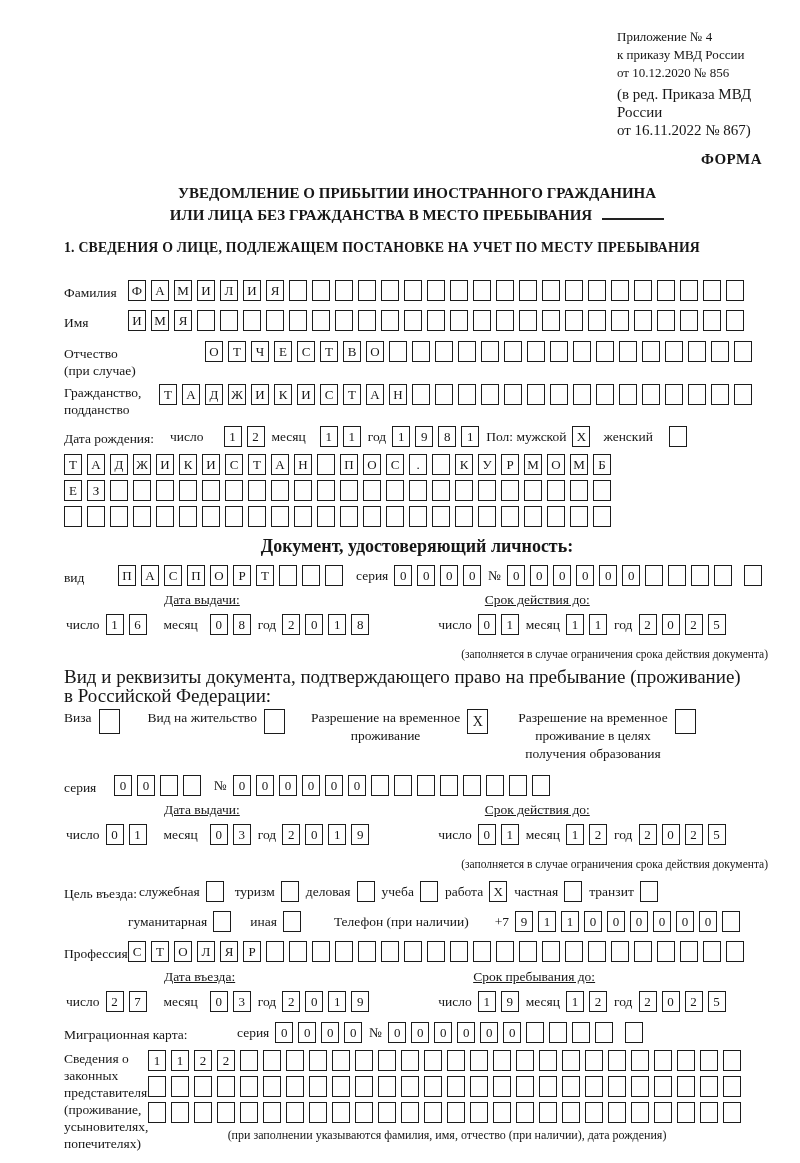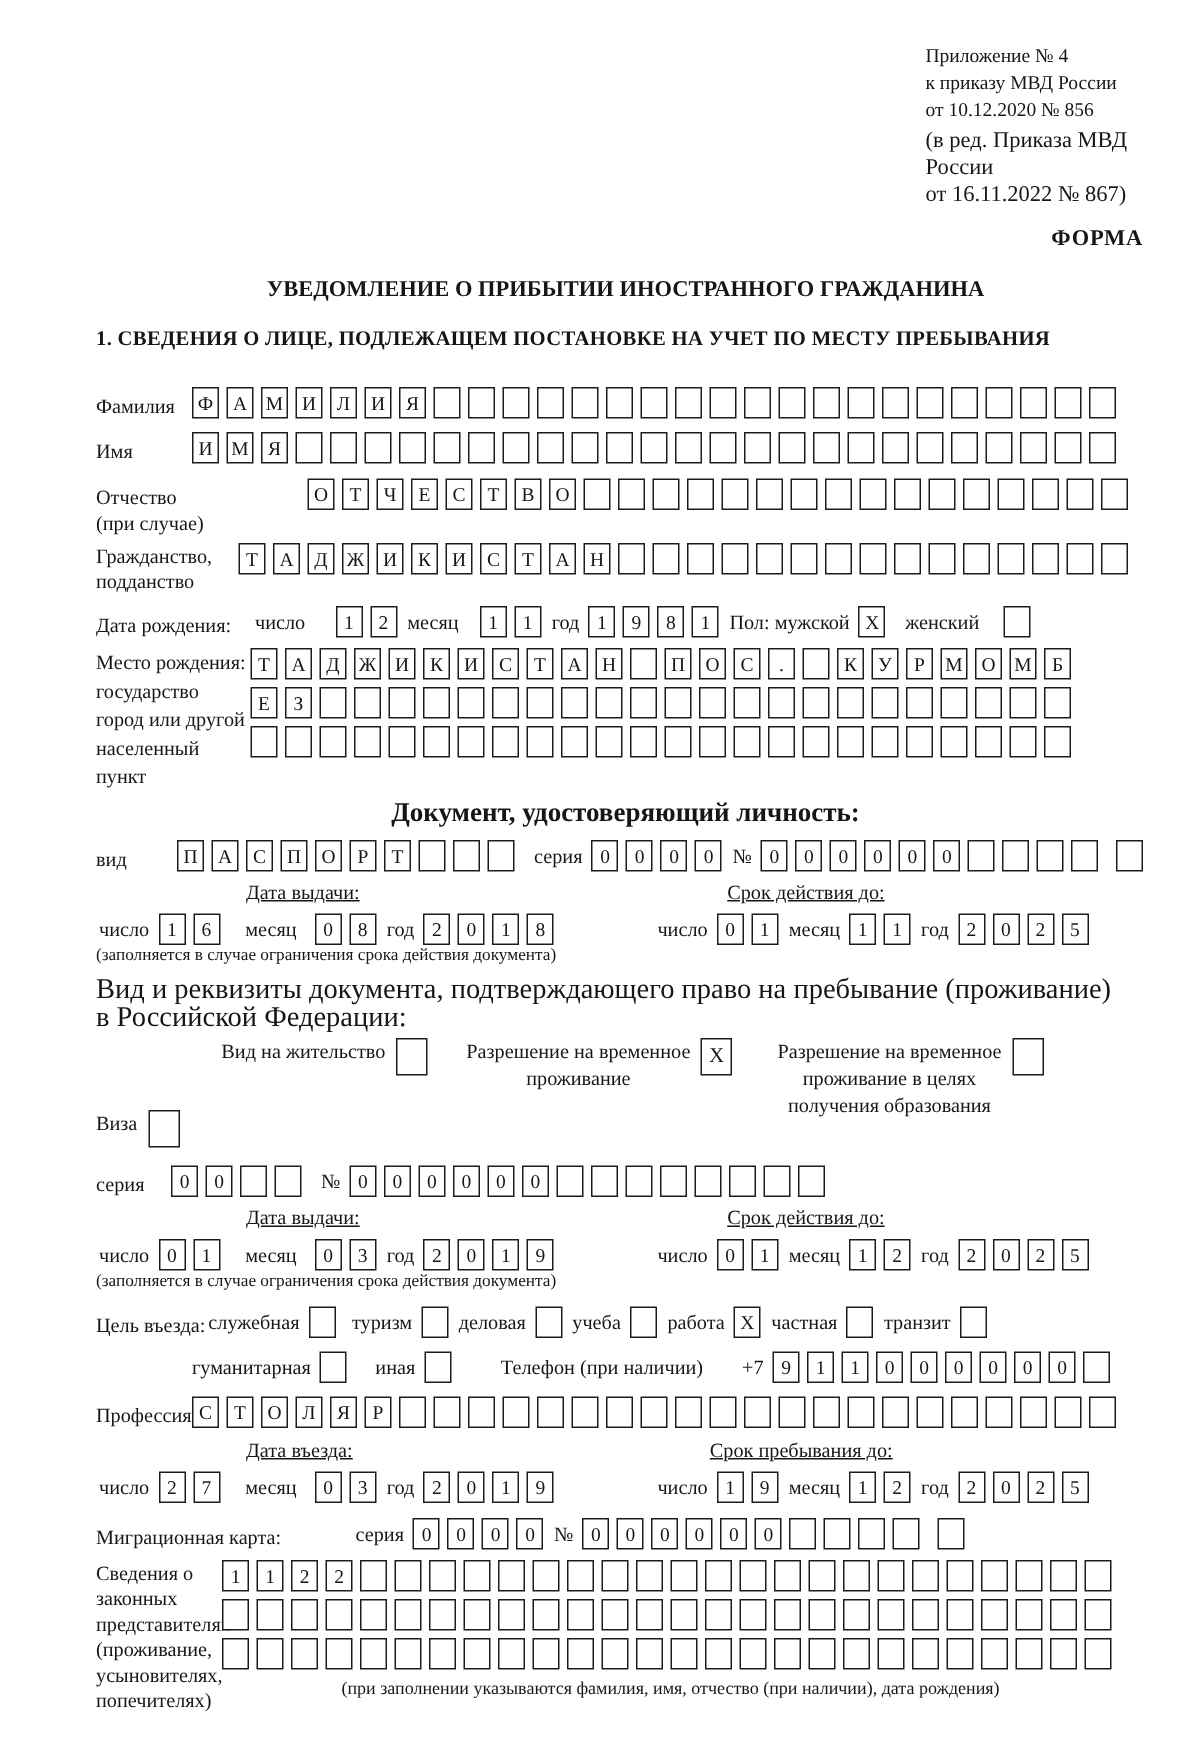--- a/index.html
+++ b/index.html
@@ -39,21 +39,21 @@
   .sub-note { font-size:13.5px; line-height:17px; }
   .center-bold { text-align:center; font-weight:bold; font-size:18px; margin-top:4px; }
 
   .group { display:flex; align-items:flex-start; }
   .group .labcol { flex:none; font-size:13.5px; line-height:19px; }
   .group .boxcol > .boxes { margin-bottom:5px; }
 
   .dh { display:flex; font-size:13.5px; font-weight:normal; margin-top:6px;text-decoration:underline; }
   .dh .dh-left { margin-left:100px; }
   .dh .dh-right { margin-left:245px; }
-  .rnote { font-size:11.5px; margin-top:1px; padding-right:2px; }
+  .rnote { text-align:right; font-size:11.5px; margin-top:13px; padding-right:2px; }
 
   .intro { font-size:19px; line-height:19px; margin-top:7px; }
   .res-row { display:flex; align-items:flex-start; margin-top:4px; }
   .res-item { display:flex; align-items:flex-start; }
   .res-text { font-size:13.5px; line-height:18px; text-align:center; margin-right:7px; }
   .legal-note { font-size:12px; text-align:center; margin-top:4px; }
 </style>
 </head>
 <body>
 
@@ -65,20 +65,21 @@
     <div>от 10.12.2020 № 856</div>
   </div>
   <div class="annex-note">
     <div>(в ред. Приказа МВД России</div>
     <div>от 16.11.2022 № 867)</div>
   </div>
   <div class="forma">ФОРМА</div>
 
   <div class="title">
     <div>УВЕДОМЛЕНИЕ О ПРИБЫТИИ ИНОСТРАННОГО ГРАЖДАНИНА</div>
+    <div><span>ИЛИ ЛИЦА БЕЗ ГРАЖДАНСТВА В МЕСТО ПРЕБЫВАНИЯ</span><span class="uline"></span></div>
   </div>
   <div class="section1">1. СВЕДЕНИЯ О ЛИЦЕ, ПОДЛЕЖАЩЕМ ПОСТАНОВКЕ НА УЧЕТ ПО МЕСТУ ПРЕБЫВАНИЯ</div>
 
   <div class="frow mt20">
     <span class="rlabel" style="width:64px">Фамилия</span>
     <span class="boxes">
         <span class="cell">Ф</span>
         <span class="cell">А</span>
         <span class="cell">М</span>
         <span class="cell">И</span>
@@ -224,26 +225,20 @@
         <span class="seg-label">Пол: мужской</span>
         <span class="cell">X</span>
         <span style="flex: 0 0 auto; width: 6px;"></span>
         <span class="seg-label">женский</span>
         <span style="flex: 0 0 auto; width: 10px;"></span>
         <span class="cell"></span>
       </span>
   </div>
 
   <div class="group mt7">
-    <div class="labcol" style="width:103px">
-      <div>Место рождения:</div>
-      <div>государство</div>
-      <div>город или другой</div>
-      <div>населенный пункт</div>
-    </div>
     <div class="boxcol">
       <div class="boxes">
           <span class="cell">Т</span>
           <span class="cell">А</span>
           <span class="cell">Д</span>
           <span class="cell">Ж</span>
           <span class="cell">И</span>
           <span class="cell">К</span>
           <span class="cell">И</span>
           <span class="cell">С</span>
@@ -385,21 +380,21 @@
         <span class="cell">0</span>
         <span class="cell">2</span>
         <span class="cell">5</span>
       </span>
   </div>
   <div class="rnote">(заполняется в случае ограничения срока действия документа)</div>
 
   <div class="intro">Вид и реквизиты документа, подтверждающего право на пребывание (проживание)</div>
   <div class="intro" style="margin-top:0">в Российской Федерации:</div>
   <div class="res-row" id="res-options">
-      <span class="res-item" style="margin-left: 0px; margin-top: 48px;">
+      <span class="res-item" style="margin-left: 0px;">
         <span class="res-text">Виза</span>
         <span class="chk"></span>
       </span>
       <span class="res-item" style="margin-left: 28px;">
         <span class="res-text">Вид на жительство</span>
         <span class="chk"></span>
       </span>
       <span class="res-item" style="margin-left: 26px;">
         <span class="res-text">Разрешение на временное<br>проживание</span>
         <span class="chk">X</span>

